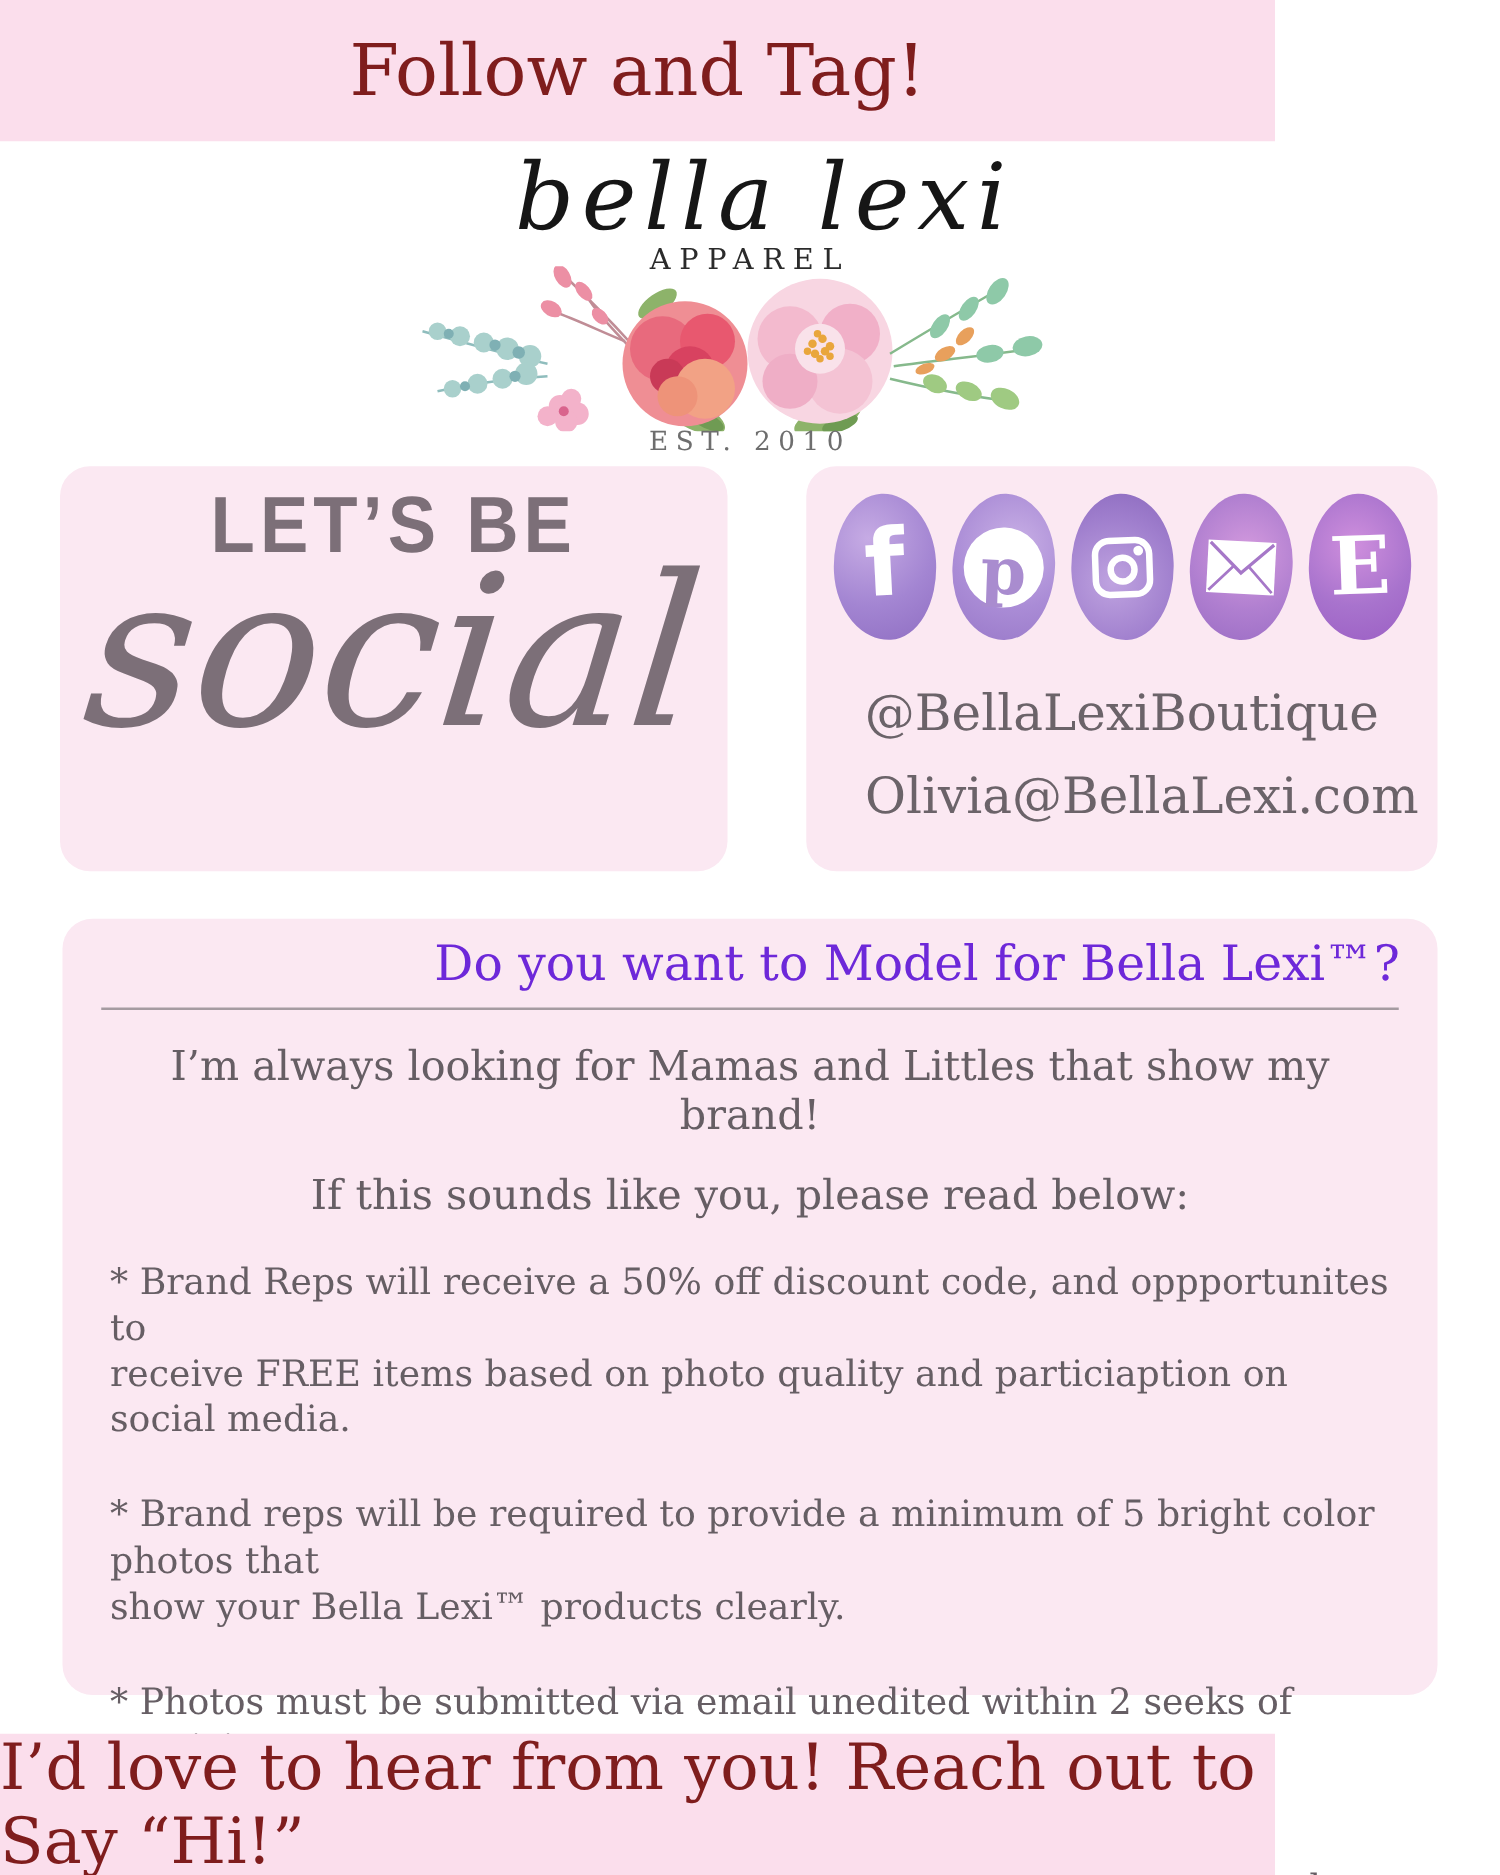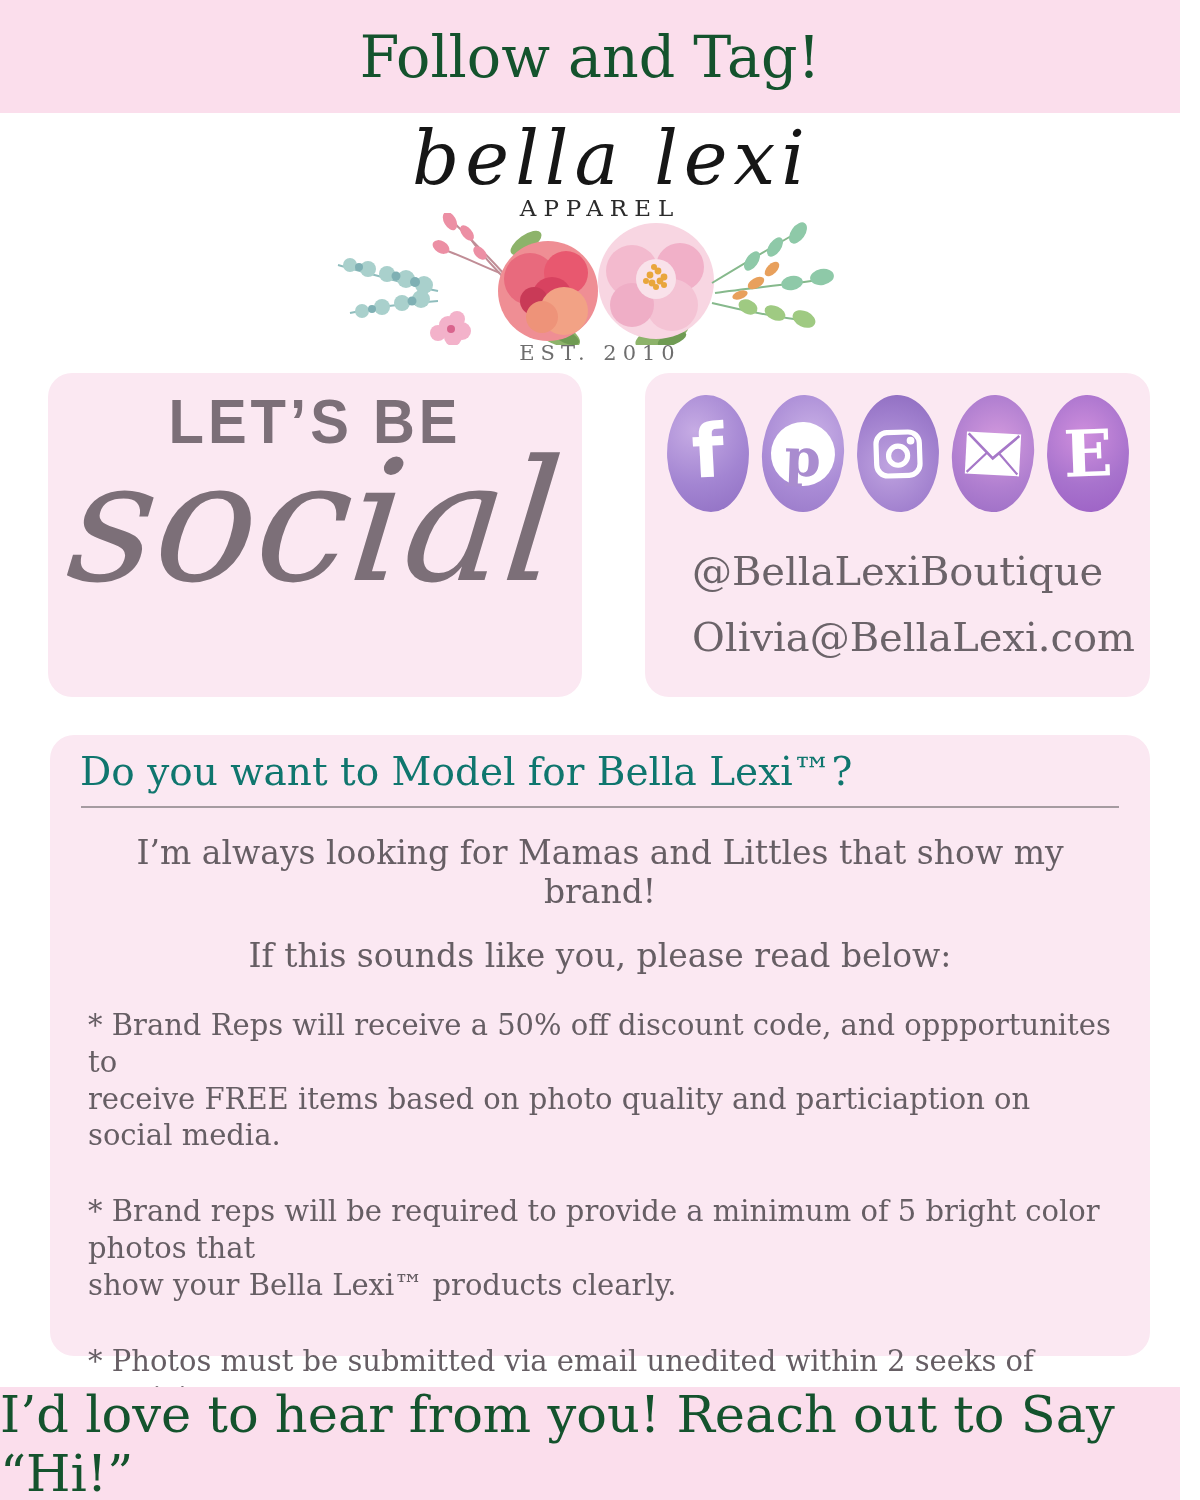--- a/index.html
+++ b/index.html
@@ -10,26 +10,26 @@
     height: 1500px;
     background: #ffffff;
     font-family: "DejaVu Serif", serif;
     overflow: hidden;
   }
 
   
   .banner {
     position: absolute;
     left: 0;
-    width: 1180px;
+    width: 1020px;
     background: #fbdeec;
     display: flex;
     align-items: center;
     justify-content: center;
-    color: #14532d;
+    color: #7f1d1d;
   }
   .banner.top { top: 0; height: 113px; font-size: 57px; }
   .banner.bottom { top: 1387px; height: 113px; font-size: 51px; justify-content: flex-end; }
 
   
   .logo-section {
     position: absolute;
     top: 113px;
     left: 0;
     width: 1200px;
@@ -127,21 +127,21 @@
   .glyph-e  { color: #fff; font-family: "DejaVu Serif", serif; font-weight: bold; font-size: 64px; }
   .contact-handle { margin-top: 36px; font-size: 40px; color: #6b6369; }
   .contact-email  { margin-top: 20px; font-size: 40px; color: #6b6369; margin-left: 32px; }
 
   
   .model-box {
     top: 735px; left: 50px; width: 1100px; height: 621px;
     padding: 14px 30px 0 30px;
     color: #665e64;
   }
-  .model-heading { text-align: left; font-size: 39px; color: #0f766e; }
+  .model-heading { text-align: right; font-size: 39px; color: #6d28d9; }
   .model-rule { margin: 12px auto 0 auto; width: 1038px; border: none; border-top: 2px solid #a59ba1; }
   .model-intro { text-align: center; font-size: 33px; margin-top: 25px; }
   .model-p {
     font-size: 29px;
     line-height: 1.27;
     margin: 39px 0 0 8px;
     white-space: pre-wrap;
   }
   .model-p.first { margin-top: 32px; }
 </style>

